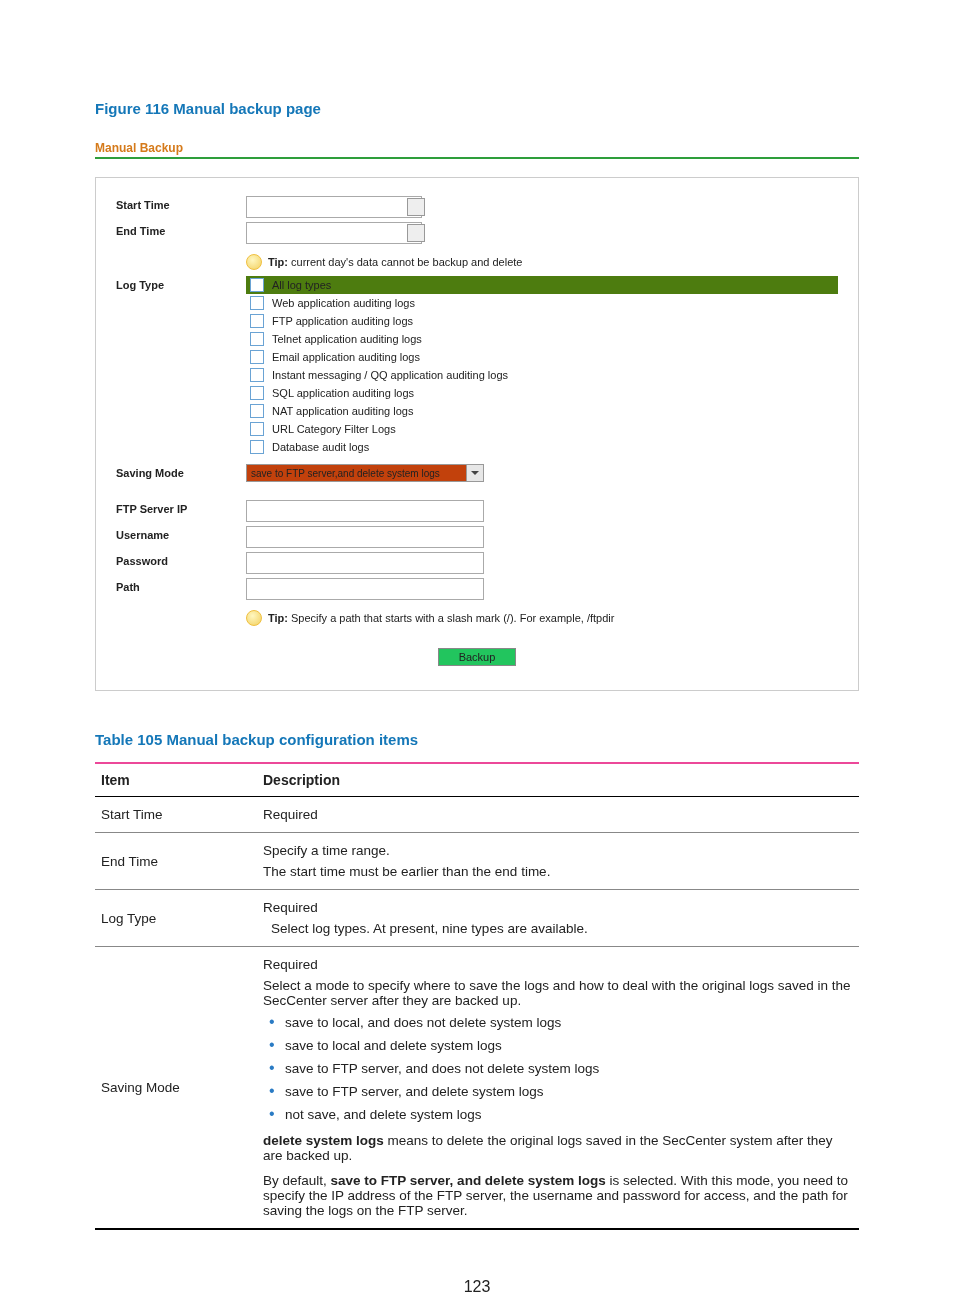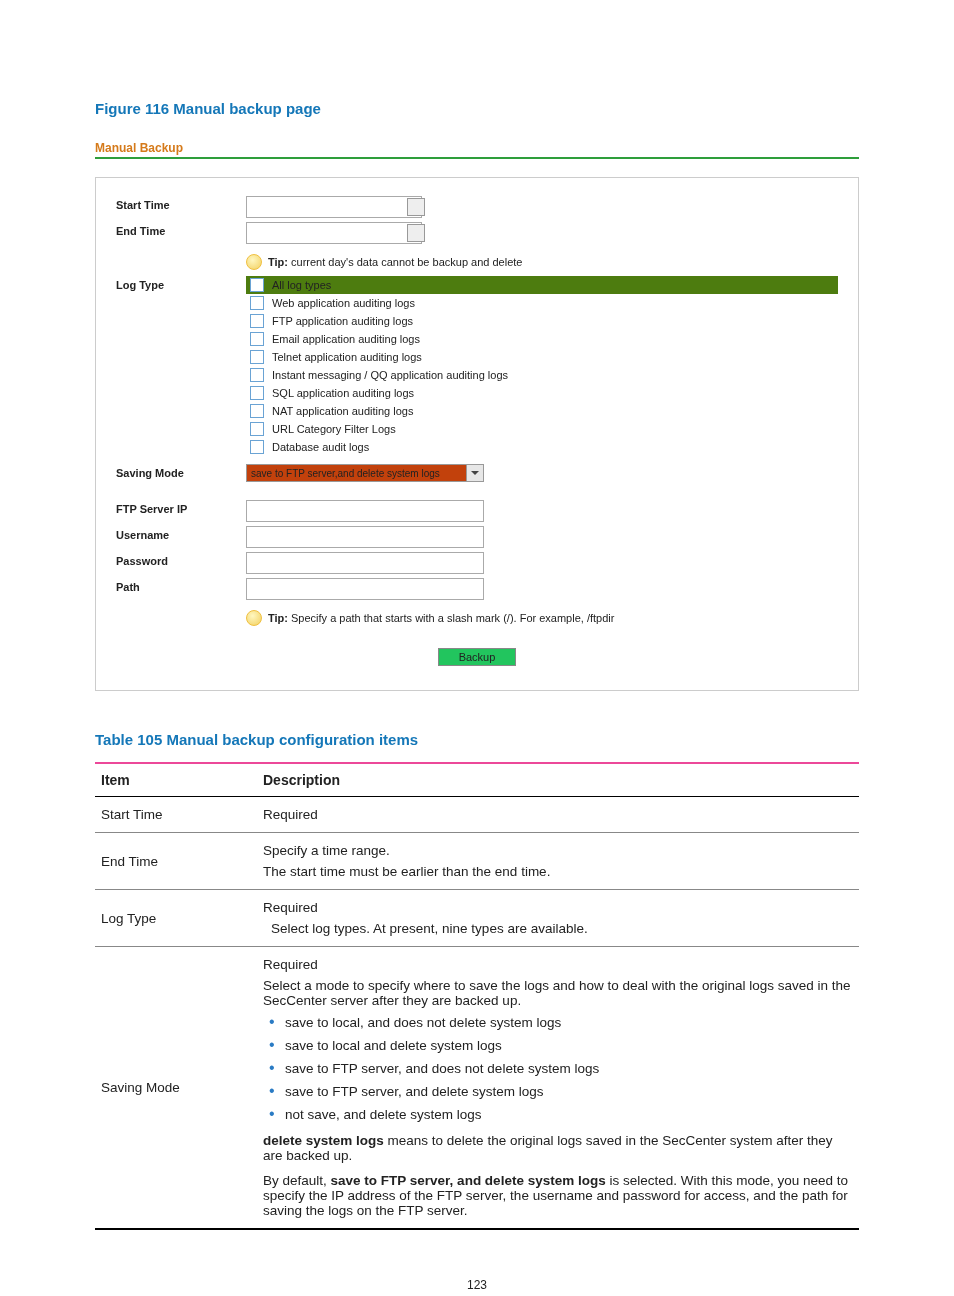--- a/index.html
+++ b/index.html
@@ -184,21 +184,21 @@
     content: "•";
     position: absolute;
     left: 6px;
     color: #2a7bc4;
     font-size: 16px;
     line-height: 1.2;
   }
   .pno {
     text-align: center;
     margin-top: 48px;
-    font-size: 12px;
+    font-size: 16px;
   }
 </style>
 </head>
 <body>
 
 <div class="page">
 
   <div class="fig-title">Figure 116 Manual backup page</div>
 
   <div class="panel-heading">Manual Backup</div>
@@ -240,25 +240,25 @@
           <div class="lt-item">
             <span class="chk"></span>
             <span>Web application auditing logs</span>
           </div>
           <div class="lt-item">
             <span class="chk"></span>
             <span>FTP application auditing logs</span>
           </div>
           <div class="lt-item">
             <span class="chk"></span>
+            <span>Telnet application auditing logs</span>
+          </div>
+          <div class="lt-item">
+            <span class="chk"></span>
             <span>Email application auditing logs</span>
-          </div>
-          <div class="lt-item">
-            <span class="chk"></span>
-            <span>Telnet application auditing logs</span>
           </div>
           <div class="lt-item">
             <span class="chk"></span>
             <span>Instant messaging / QQ application auditing logs</span>
           </div>
           <div class="lt-item">
             <span class="chk"></span>
             <span>SQL application auditing logs</span>
           </div>
           <div class="lt-item">

